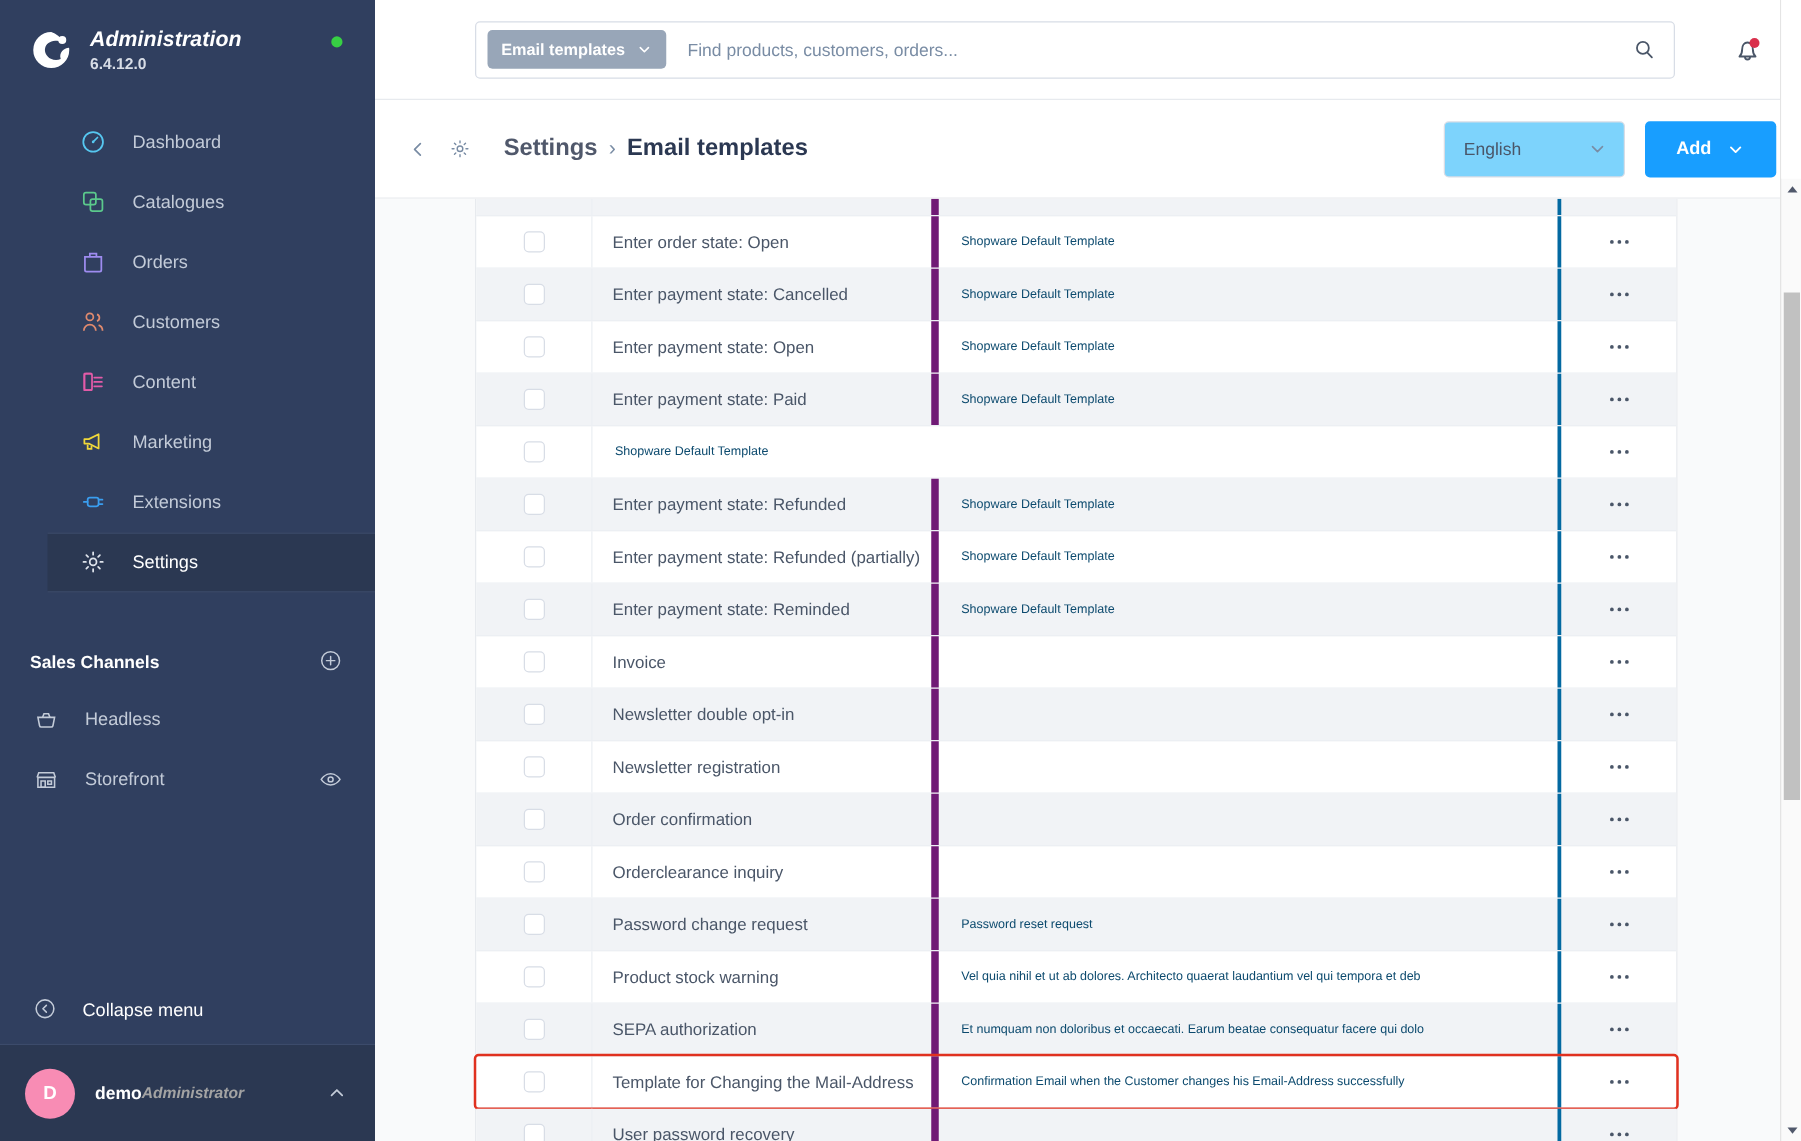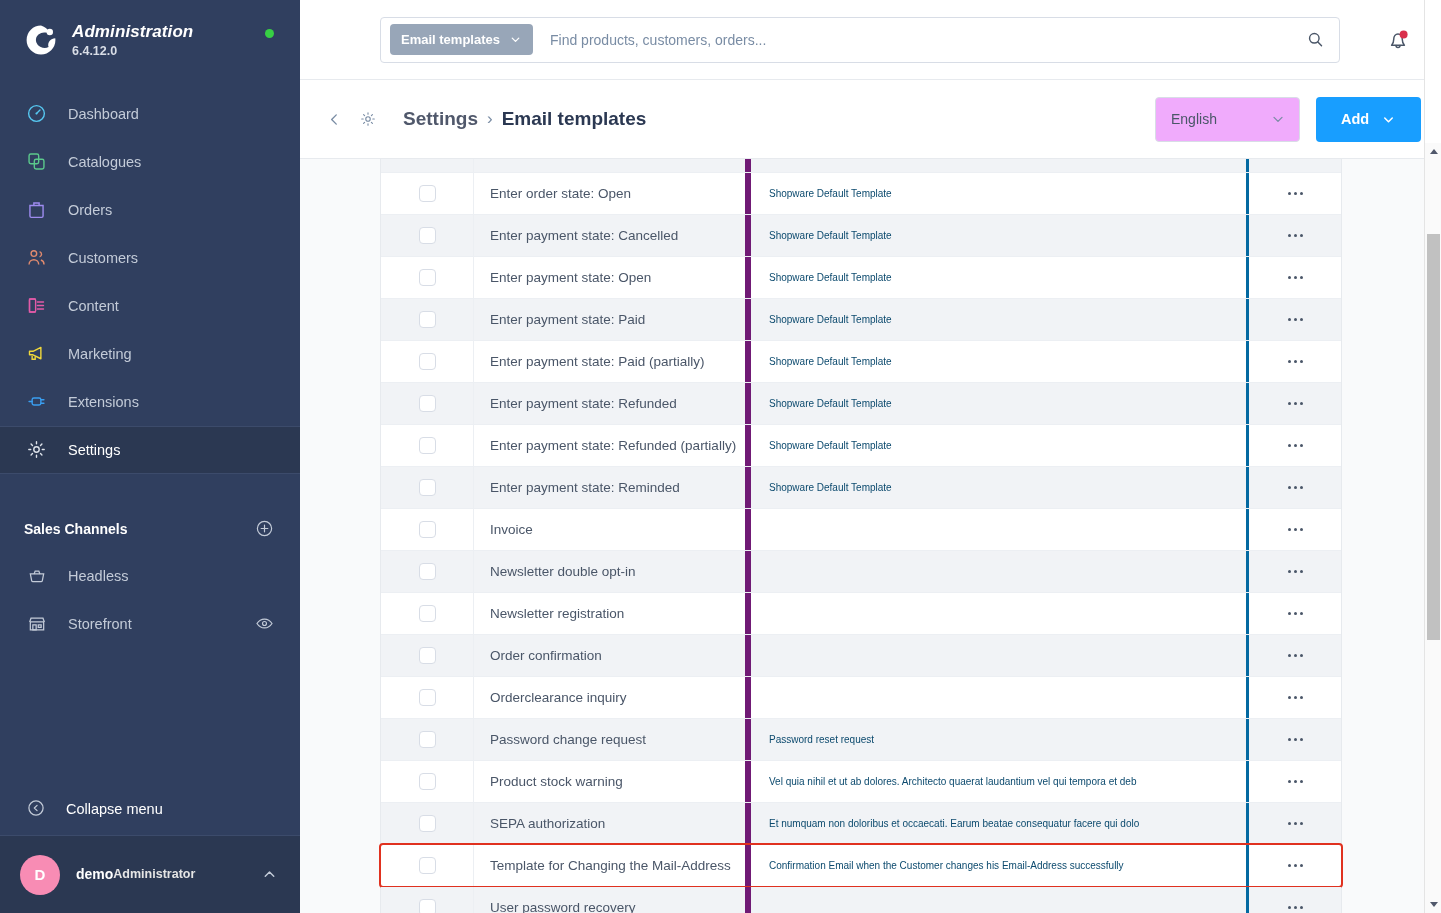--- a/index.html
+++ b/index.html
@@ -25,21 +25,21 @@
   }
   .brand-logo { width: 34px; height: 34px; flex: 0 0 34px; }
   .brand-text { display: flex; flex-direction: column; line-height: 1.15; }
   .brand-title { color: #fff; font-size: 17px; font-weight: bold; letter-spacing: .1px; font-style: italic;}
   .brand-version { color: #d8dde6; font-size: 12.5px; font-weight: bold; margin-top: 2px;}
   .status-dot {
     position: absolute; right: 26px; top: 29px;
     width: 9px; height: 9px; border-radius: 50%; background: #37d044;
   }
 
-  .nav { margin-top: 14px; }
+  .nav { margin-top: 14px; margin-left: 38px; }
   .nav-item {
     display: flex; align-items: center; gap: 20px;
     height: 48px; padding: 0 24px;
     color: #c3cbd8; font-size: 14.5px;
     cursor: pointer; position: relative;
   }
   .nav-item .nav-ico { width: 24px; height: 24px; flex: 0 0 24px; display: flex; align-items: center; justify-content: center; }
   .nav-item.active {
     background: #2b3852;
     color: #ffffff;
@@ -76,21 +76,21 @@
     cursor: pointer;
   }
   .avatar {
     width: 40px; height: 40px; border-radius: 50%;
     background: #f88cb4; color: #fff;
     display: flex; align-items: center; justify-content: center;
     font-size: 15px; font-weight: bold; flex: 0 0 40px;
   }
   .user-meta { display: flex; flex-direction: row; flex: 1; line-height: 1.25;}
   .user-name { color: #fff; font-size: 14px; font-weight: bold; }
-  .user-role { color: #e5e5e5; font-size: 12.5px; font-weight: bold; margin-top: 1px;}
+  .user-role { color: #a3a3a3; font-size: 12.5px; font-weight: bold; margin-top: 1px; font-style: italic;}
   .user-caret { color: #c3cbd8; display: flex; }
 
   
   .main { flex: 1; display: flex; flex-direction: column; min-width: 0; background: #f9fafb; position: relative;}
 
   .topbar {
     height: 80px; background: #fff; display: flex; align-items: center;
     border-bottom: 1px solid #e7eaee;
     padding-left: 80px; padding-right: 20px;
   }
@@ -120,21 +120,21 @@
   }
   .sb-back { color: #798ca4; display: flex; cursor: pointer; padding: 6px; }
   .sb-gear { color: #798ca4; display: flex; cursor: pointer; padding: 6px; margin-left: 4px;}
   .crumbs { display: flex; align-items: center; gap: 9px; margin-left: 20px; }
   .crumb-parent { color: #50586b; font-size: 19px; font-weight: bold; cursor: pointer;}
   .crumb-sep { color: #798ca4; font-size: 17px; }
   .crumb-current { color: #2b3852; font-size: 19px; font-weight: bold; }
   .sb-right { margin-left: auto; display: flex; align-items: center; gap: 16px; }
   .lang-select {
     width: 145px; height: 45px; border: 1px solid #d8dde6; border-radius: 4px;
-    background: #f0abfc; display: flex; align-items: center; justify-content: space-between;
+    background: #7dd3fc; display: flex; align-items: center; justify-content: space-between;
     padding: 0 13px 0 15px; font-size: 14px; color: #4a5668; cursor: pointer;
   }
   .add-btn {
     height: 45px; min-width: 105px; background: #189eff; border-radius: 4px;
     display: flex; align-items: center; justify-content: center; gap: 12px;
     color: #fff; font-size: 14.5px; font-weight: bold; cursor: pointer; padding: 0 20px;
   }
 
   
   .content {
@@ -494,21 +494,20 @@
                 <span class="dots">
                   <i></i>
                   <i></i>
                   <i></i>
                 </span>
               </div>
             </div><div class="row">
               <div class="cell-check">
                 <div class="cb"></div>
               </div>
-              <div class="cell-name">Enter payment state: Paid (partially)</div>
               <div class="cell-desc">Shopware Default Template</div>
               <div class="cell-actions">
                 <span class="dots">
                   <i></i>
                   <i></i>
                   <i></i>
                 </span>
               </div>
             </div><div class="row alt">
               <div class="cell-check">

